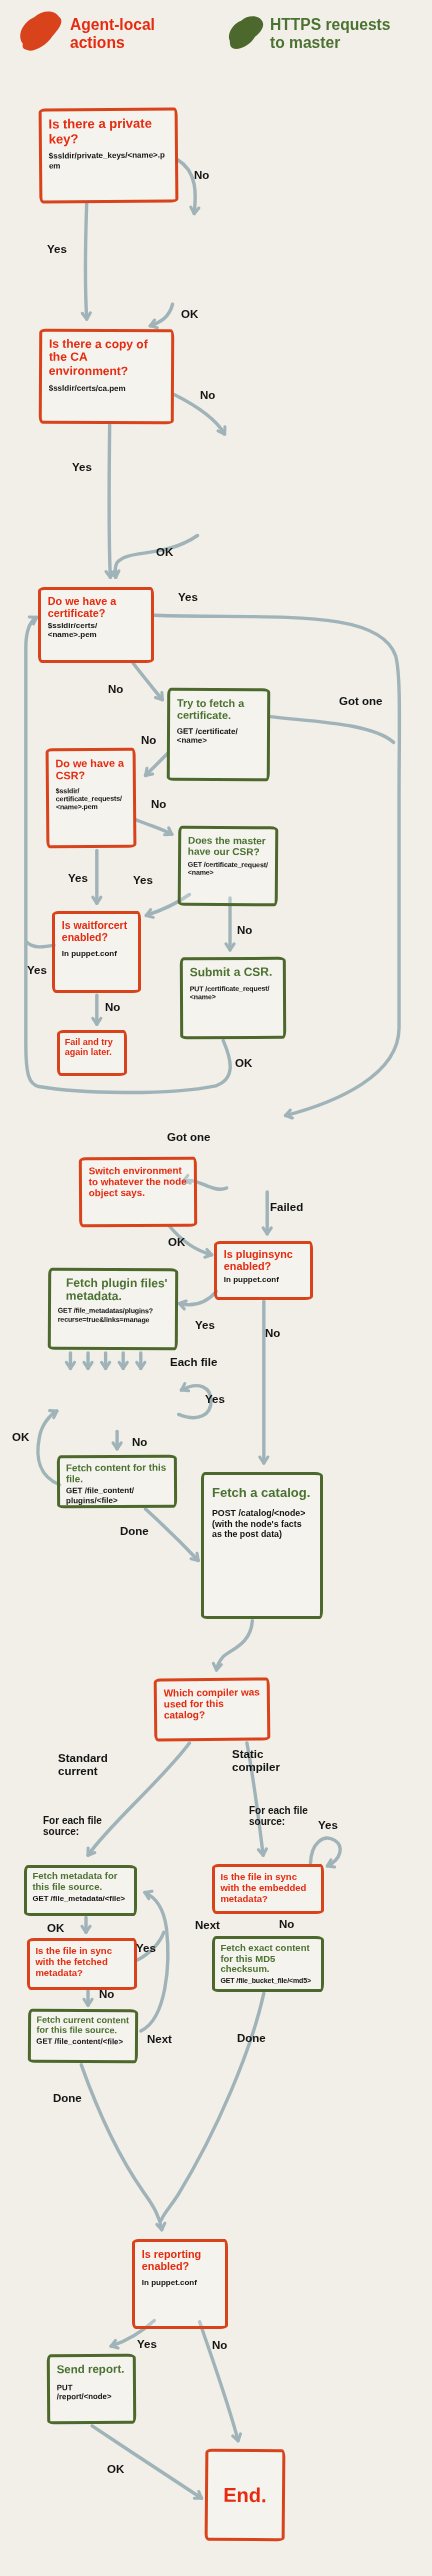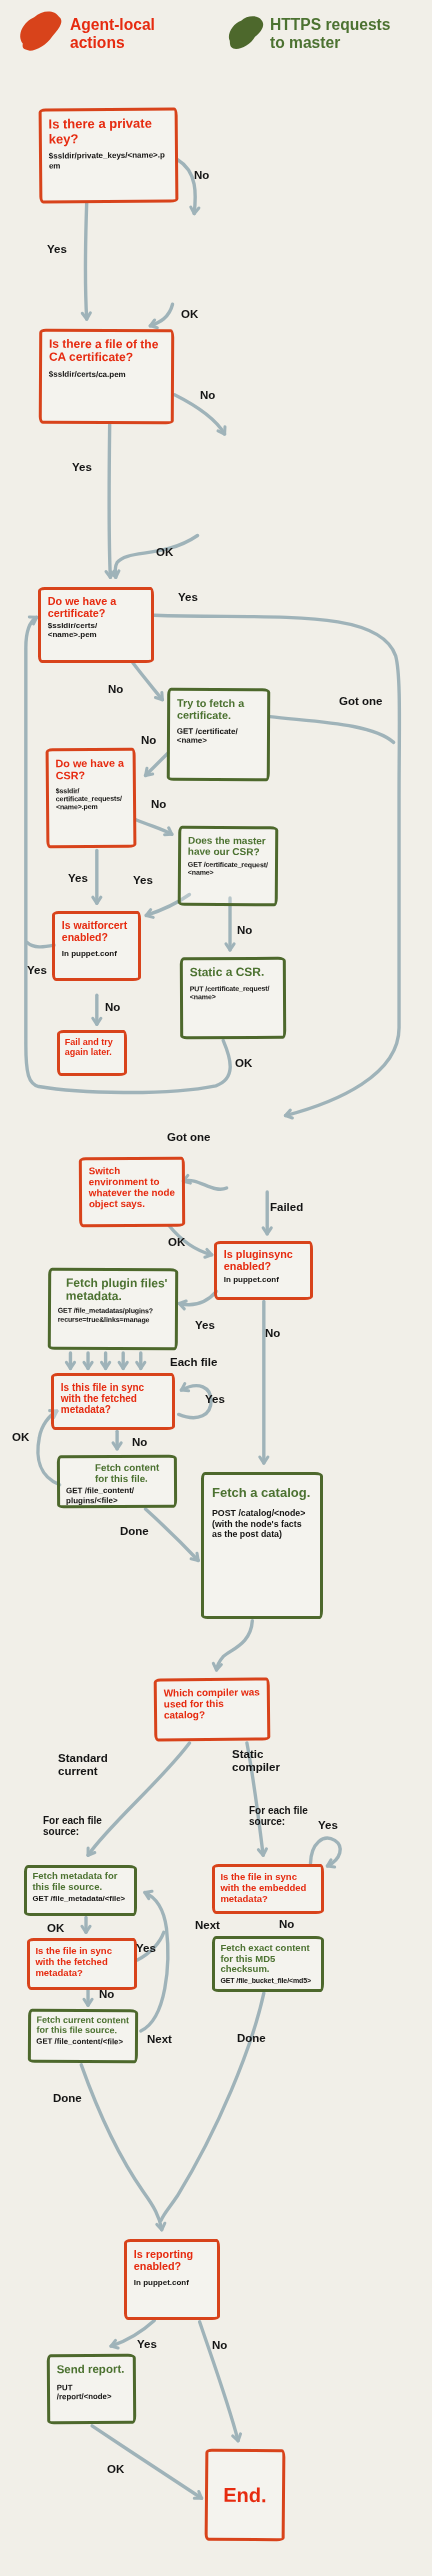--- a/index.html
+++ b/index.html
@@ -89,21 +89,21 @@
     </g>
   </svg>
 
   <div class="node a" style="left:39px;top:108px;width:139px;height:95px;transform:rotate(-.5deg);">
     <div class="t" style="font-size:13px;">Is there a private key?</div>
     <div class="s">$ssldir/private_keys/&lt;name&gt;.pem</div>
   </div>
 
 
   <div class="node a" style="left:39px;top:329px;width:135px;height:95px;transform:rotate(.3deg);">
-    <div class="t" style="font-size:12px;">Is there a file of the CA certificate?</div>
+    <div class="t" style="font-size:12px;">Is there a copy of the CA environment?</div>
     <div class="s">$ssldir/certs/ca.pem</div>
   </div>
 
 
   <div class="node a" style="left:38px;top:587px;width:116px;height:76px;padding-top:4.7px;">
     <div class="t">Do we have a certificate?</div>
     <div class="s" style="margin-top:2px;">$ssldir/certs/ &lt;name&gt;.pem</div>
   </div>
 
   <div class="node m" style="left:167px;top:688px;width:103px;height:93px;transform:rotate(.3deg);">
@@ -114,55 +114,52 @@
   <div class="node a" style="left:46px;top:748px;width:90px;height:100px;transform:rotate(-.5deg);">
     <div class="t">Do we have a CSR?</div>
     <div class="s sm">$ssldir/ certificate_requests/ &lt;name&gt;.pem</div>
   </div>
 
   <div class="node m" style="left:178px;top:826px;width:100px;height:80px;transform:rotate(.4deg);">
     <div class="t" style="font-size:10px;">Does the master have our CSR?</div>
     <div class="s sm" style="margin-top:3.4px;">GET /certificate_request/ &lt;name&gt;</div>
   </div>
 
-  <div class="node a" style="left:52px;top:911px;width:89px;height:70px;">
+  <div class="node a" style="left:52px;top:911px;width:89px;height:82px;">
     <div class="t" style="font-size:10.5px;">Is waitforcert enabled?</div>
     <div class="s">In puppet.conf</div>
   </div>
 
   <div class="node m" style="left:180px;top:957px;width:106px;height:82px;transform:rotate(-.3deg);">
-    <div class="t" style="font-size:12px;">Static a CSR.</div>
+    <div class="t" style="font-size:12px;">Submit a CSR.</div>
     <div class="s sm">PUT /certificate_request/ &lt;name&gt;</div>
   </div>
 
   <div class="node a" style="left:57px;top:1030px;width:70px;height:46px;padding:4px 4.7px;">
     <div class="t" style="font-size:9px;">Fail and try again later.</div>
   </div>
 
 
-  <div class="node a" style="left:79px;top:1157px;width:106px;height:70px;transform:rotate(-.3deg);">
+  <div class="node a" style="left:79px;top:1157px;width:118px;height:70px;transform:rotate(-.3deg);">
     <div class="t" style="font-size:9.8px;">Switch environment to whatever the node object says.</div>
   </div>
 
   <div class="node a" style="left:214px;top:1241px;width:99px;height:59px;padding-top:4px;">
     <div class="t">Is pluginsync enabled?</div>
     <div class="s" style="margin-top:2.7px;">In puppet.conf</div>
   </div>
 
   <div class="node m" style="left:48px;top:1268px;width:130px;height:82px;transform:rotate(.3deg);">
     <div class="t" style="font-size:12px;margin-left:8px;">Fetch plugin files' metadata.</div>
     <div class="s sm" style="margin-top:3.4px;">GET /file_metadatas/plugins? recurse=true&amp;links=manage</div>
   </div>
 
-  <div class="node a" style="left:51px;top:1373px;width:124px;height:57px;">
-    <div class="t" style="font-size:10px;">Is this file in sync with the fetched metadata?</div>
-  </div>
 
   <div class="node m" style="left:57px;top:1455px;width:120px;height:53px;padding:4.7px 6px;transform:rotate(-.3deg);">
-    <div class="t" style="font-size:9.8px;margin-left:29px;">Fetch content for this file.</div>
+    <div class="t" style="font-size:9.8px;">Fetch content for this file.</div>
     <div class="s" style="margin-top:1.4px;">GET /file_content/ plugins/&lt;file&gt;</div>
   </div>
 
   <div class="node m" style="left:201px;top:1472px;width:122px;height:147px;padding:10.8px 8px;">
     <div class="t" style="font-size:13px;line-height:1.1;">Fetch a catalog.</div>
     <div class="s" style="font-size:8.8px;margin-top:8px;">POST /catalog/&lt;node&gt; (with the node's facts as the post data)</div>
   </div>
 
   <div class="node a" style="left:154px;top:1678px;width:116px;height:63px;transform:rotate(-.6deg);">
     <div class="t" style="font-size:10px;">Which compiler was used for this catalog?</div>
@@ -184,21 +181,21 @@
 
   <div class="node a" style="left:212px;top:1864px;width:112px;height:50px;padding:5.4px;">
     <div class="t" style="font-size:9.5px;">Is the file in sync with the embedded metadata?</div>
   </div>
 
   <div class="node m" style="left:212px;top:1936px;width:112px;height:56px;padding:4px 5.4px;">
     <div class="t" style="font-size:9.5px;">Fetch exact content for this MD5 checksum.</div>
     <div class="s sm" style="margin-top:2px;">GET /file_bucket_file/&lt;md5&gt;</div>
   </div>
 
-  <div class="node a" style="left:124px;top:2239px;width:96px;height:81px;">
+  <div class="node a" style="left:132px;top:2239px;width:96px;height:90px;">
     <div class="t">Is reporting enabled?</div>
     <div class="s">In puppet.conf</div>
   </div>
 
   <div class="node m" style="left:47px;top:2354px;width:89px;height:70px;transform:rotate(-.4deg);">
     <div class="t" style="font-size:11.5px;">Send report.</div>
     <div class="s" style="font-size:7.8px;margin-top:6.8px;">PUT /report/&lt;node&gt;</div>
   </div>
 
   <div class="node a center" style="left:205px;top:2449px;width:80px;height:92px;transform:rotate(.5deg);">

